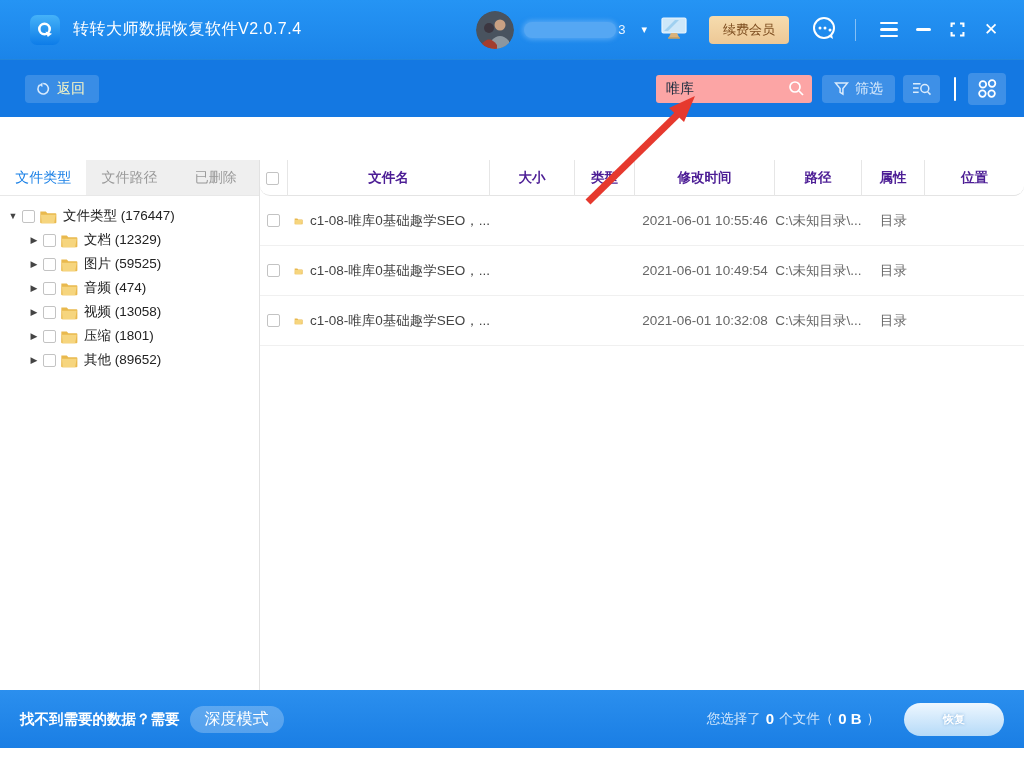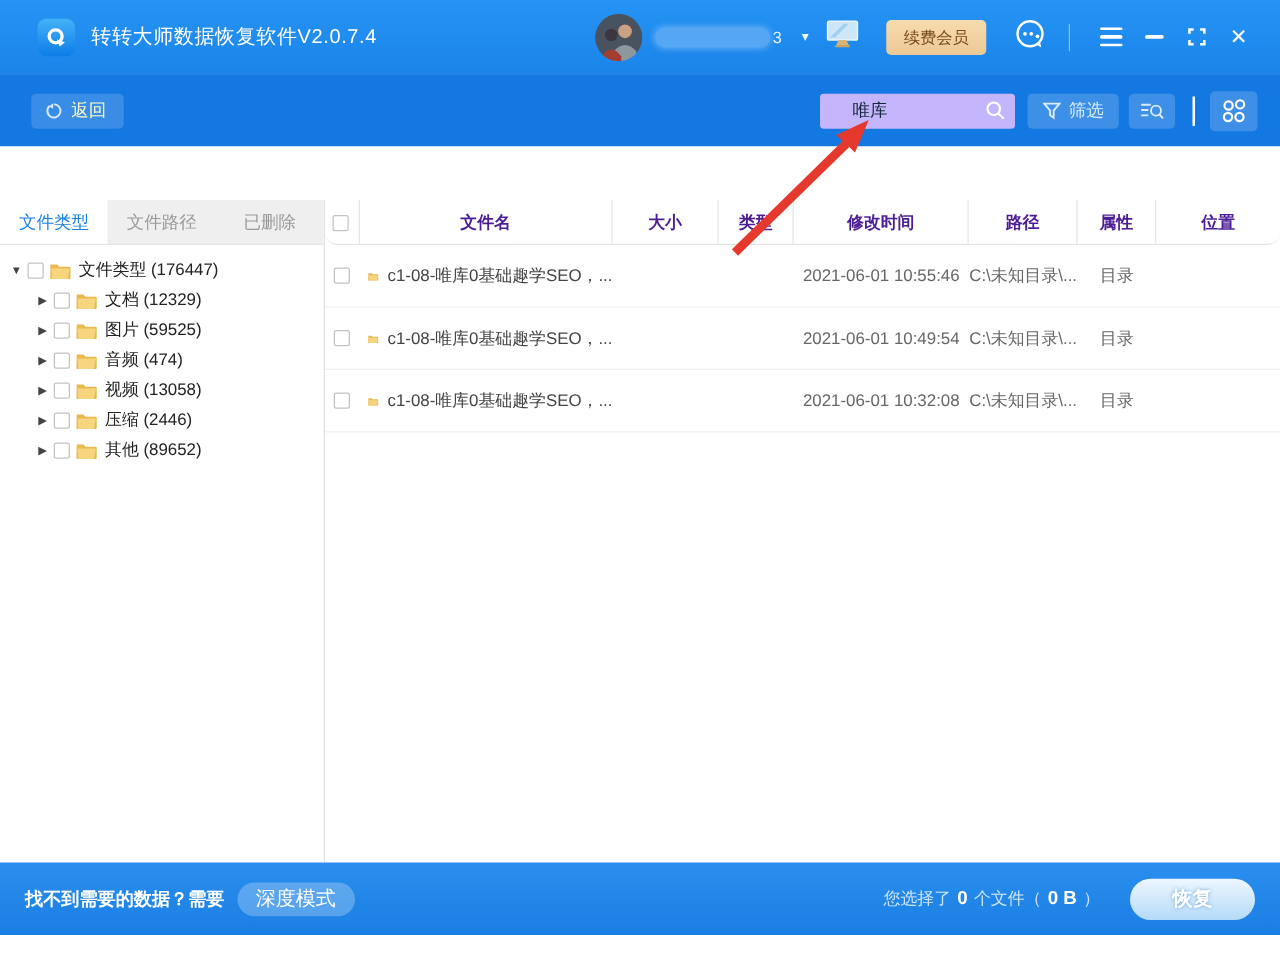--- a/index.html
+++ b/index.html
@@ -30,22 +30,22 @@
   .hamburger i { display:block; width:18px; height:2.5px; background:#fff; border-radius:2px; }
   .min-bar { width:15px; height:2.5px; background:#fff; border-radius:2px; }
   .close-glyph { font-size:17px; font-weight:bold; }
 
   
   .toolbar { height:57px; flex:0 0 57px; background:#1478e2; display:flex; align-items:center; padding:0 18px; }
   .back-btn { display:flex; align-items:center; gap:7px; background:rgba(255,255,255,.16); border:none;
               color:#fef9c3; font-size:14px; padding:5px 14px 5px 11px; border-radius:4px; margin-left:7px; cursor:pointer; }
   .tb2-right { margin-left:auto; display:flex; align-items:center; }
   .search-box { position:relative; width:156px; height:28px; margin-right:10px; }
-  .search-box input { width:100%; height:100%; border:none; outline:none; background:#c4b5fd;
-                      border-radius:3px; color:#16293c; font-size:14px; padding:0 30px 0 26px;
+  .search-box input { width:100%; height:100%; border:none; outline:none; background:#fca5a5;
+                      border-radius:3px; color:#16293c; font-size:14px; padding:0 30px 0 10px;
                       font-family:"Liberation Sans","DejaVu Sans",sans-serif; }
   .search-box .mag { position:absolute; right:7px; top:5px; }
   .tool-btn { display:flex; align-items:center; gap:6px; background:rgba(255,255,255,.18); border:none;
               color:#dcecfc; font-size:14px; height:28px; padding:0 12px; border-radius:4px;
               margin-right:8px; cursor:pointer; }
   .tool-btn.icon-only { padding:0 9px; }
   .vsep2 { width:2px; height:24px; background:#fff; margin:0 12px 0 6px; border-radius:1px; }
   .dots-btn { background:rgba(255,255,255,.18); border:none; width:38px; height:32px; border-radius:4px;
               display:flex; align-items:center; justify-content:center; cursor:pointer; }
 
@@ -79,21 +79,21 @@
   
   .footer { height:58px; flex:0 0 58px; background:linear-gradient(180deg,#2b8fee,#1a7ee4);
             display:flex; align-items:center; padding:0 20px; }
   .hint { color:#fff; font-size:14.5px; font-weight:700; }
   .deep-btn { margin-left:10px; background:rgba(255,255,255,.25); border:none; color:#fff; font-size:16px;
               height:27px; padding:0 15px; border-radius:14px; cursor:pointer; }
   .foot-right { margin-left:auto; display:flex; align-items:center; }
   .sel-text { color:#cfe5fb; font-size:13.5px; display:flex; align-items:flex-start; gap:5px; }
   .sel-strong { color:#fff; font-weight:700; font-size:15px; }
   .recover-btn { margin-left:24px; width:100px; height:33px; border:none; border-radius:17px;
-                 background:linear-gradient(180deg,#eef7ff,#b5daf8); color:#fff; font-size:16px;
+                 background:linear-gradient(180deg,#eef7ff,#b5daf8); color:#fff; font-size:11px;
                  font-weight:700; text-shadow:0 0 3px rgba(100,160,215,.9); cursor:pointer; }
 
   .arrow-overlay { position:absolute; left:0; top:0; pointer-events:none; z-index:50; }
 </style>
 </head>
 <body>
 
 <svg width="0" height="0" style="position:absolute">
   <defs>
     <symbol id="folder" viewBox="0 0 20 16">
@@ -277,21 +277,21 @@
               <use href="#folder"></use>
             </svg>
           <span class="tree-label">视频 (13058)</span>
         </div>
         <div class="tree-row child">
           <span class="tw">▶</span>
           <span class="cb"></span>
           <svg width="18" height="15">
               <use href="#folder"></use>
             </svg>
-          <span class="tree-label">压缩 (2446)</span>
+          <span class="tree-label">压缩 (1801)</span>
         </div>
         <div class="tree-row child">
           <span class="tw">▶</span>
           <span class="cb"></span>
           <svg width="18" height="15">
               <use href="#folder"></use>
             </svg>
           <span class="tree-label">其他 (89652)</span>
         </div>
       </div>

